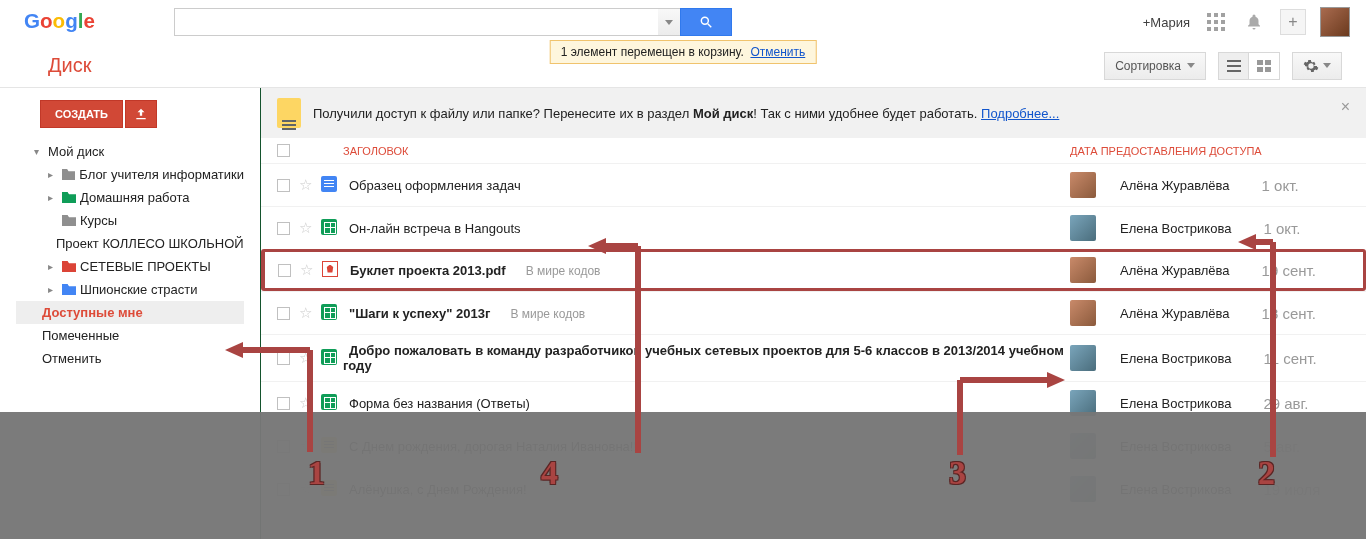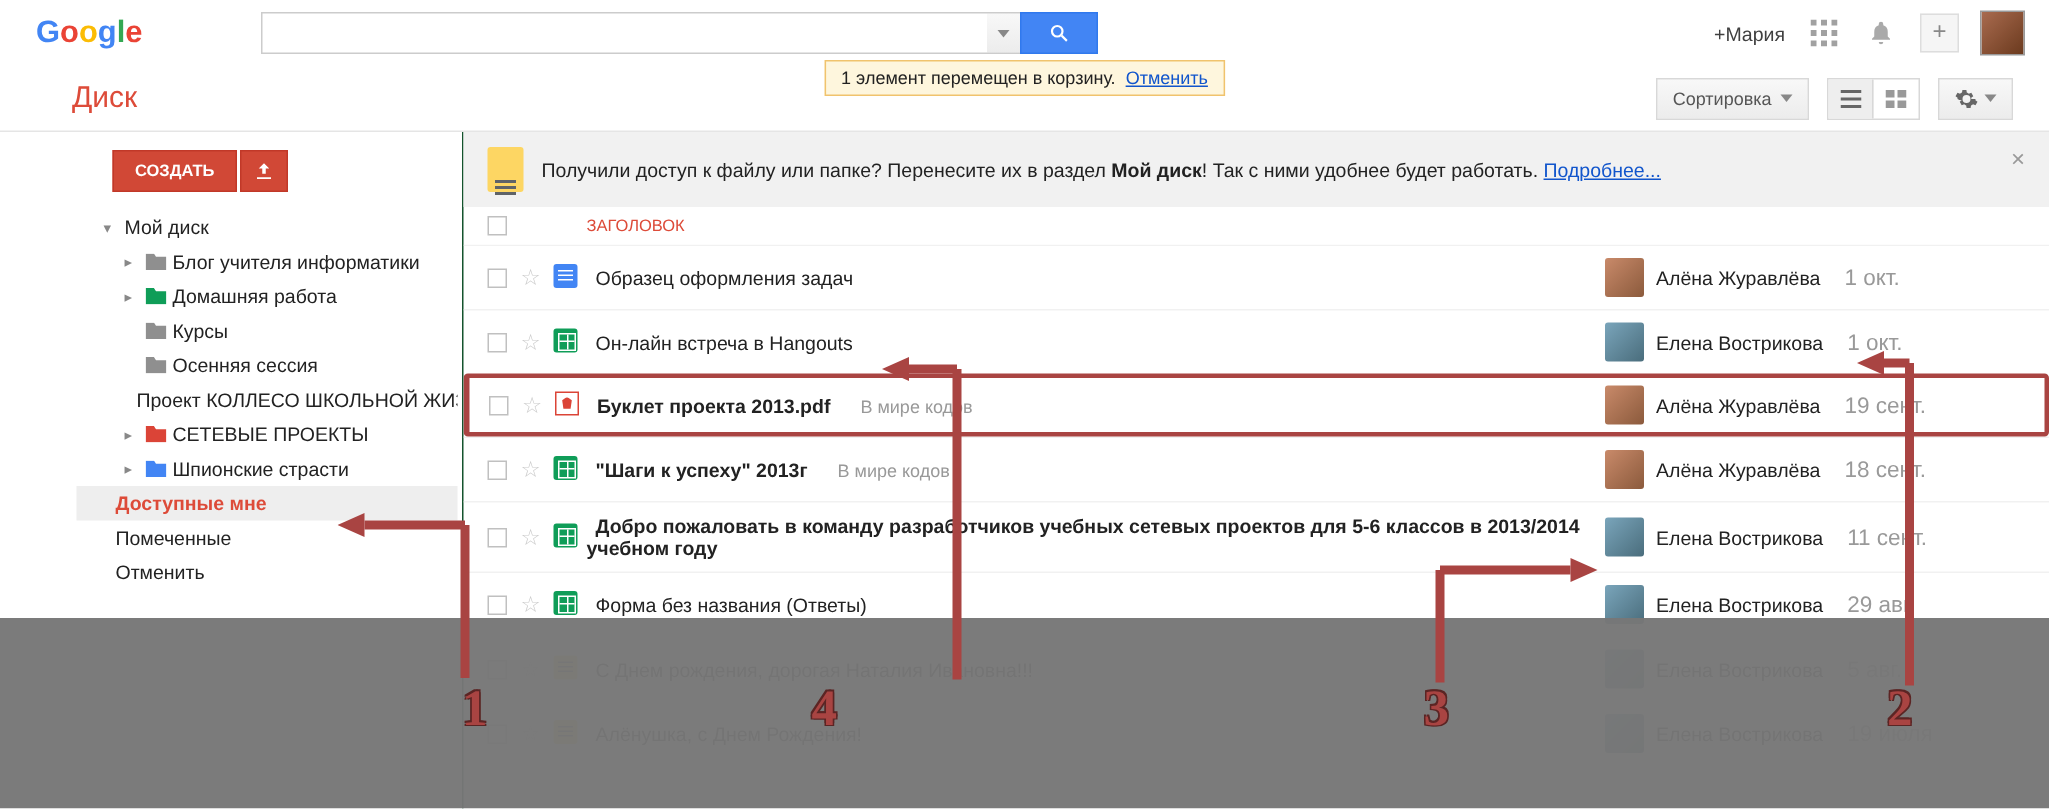--- a/index.html
+++ b/index.html
@@ -28,21 +28,21 @@
 .appname { color: #dd4b39; font-size: 20px; margin-left: 24px; }
 .appbar-right { margin-left: auto; display: flex; align-items: center; gap: 12px; }
 .sort-btn { height: 28px; border: 1px solid #d8d8d8; background: linear-gradient(#f8f8f8,#ececec); padding: 0 10px; display: flex; align-items: center; gap: 6px; font-size: 12px; color: #555; cursor:pointer; }
 .view-toggle { display: flex; border: 1px solid #d8d8d8; height: 28px; }
 .view-toggle > div { width: 30px; display:flex;align-items:center;justify-content:center; cursor:pointer; }
 .view-list { background: #eee; border-right:1px solid #d8d8d8; }
 .gear-btn { height: 28px; width: 50px; border: 1px solid #d8d8d8; background: linear-gradient(#f8f8f8,#ececec); display:flex;align-items:center;justify-content:center;gap:4px; cursor:pointer; }
 
 
 .main { display: flex; height: calc(539px - 88px); }
-.sidebar { width: 260px; padding: 12px 3px; margin-left: 48px; }
+.sidebar { width: 260px; padding: 12px 16px; }
 .create-row { padding: 0 0 12px 24px; display: flex; gap: 2px; }
 .create-btn { background: #d14836; color: #fff; height: 28px; padding: 0 14px; border: 1px solid #c13828; font-size: 11px; font-weight: bold; cursor:pointer; display:flex;align-items:center; }
 .upload-btn { background: #d14836; width: 32px; height: 28px; border: 1px solid #c13828; display:flex;align-items:center;justify-content:center;cursor:pointer; }
 .tree { font-size: 13px; }
 .tree-item { padding: 4px 0 4px 18px; display: flex; align-items: center; gap: 4px; cursor:pointer; color: #222; white-space: nowrap; overflow: hidden; }
 .tree-item.lvl1 { padding-left: 32px; }
 .tree-item.active { background: #eee; color: #dd4b39; font-weight: bold; padding-left: 26px; }
 .exp { width: 10px; color: #888; font-size: 10px; }
 .folder-icon { width: 14px; height: 11px; background: #8f8f8f; clip-path: polygon(0 0, 40% 0, 50% 20%, 100% 20%, 100% 100%, 0 100%); }
 .folder-icon.green { background: #0f9d58; }
@@ -72,21 +72,21 @@
 .ficon-doc { background:#4285f4; border-radius:2px; position:relative; }
 .ficon-doc::after{content:'';position:absolute;left:3px;top:4px;width:10px;height:1px;background:#fff;box-shadow:0 3px 0 #fff,0 6px 0 #fff;}
 .ficon-sheet { background:#0f9d58; border-radius:2px; position:relative; }
 .ficon-sheet::after{content:'';position:absolute;left:3px;top:3px;width:10px;height:10px;border:1px solid #fff; background:linear-gradient(#fff,#fff) center/1px 100% no-repeat, linear-gradient(#fff,#fff) center/100% 1px no-repeat;}
 .ficon-pdf { background:#fff; border:1px solid #db4437; position:relative; }
 .ficon-pdf::after{content:'';position:absolute;left:3px;top:3px;width:8px;height:8px;background:#db4437;clip-path:polygon(50% 0,90% 30%,80% 100%,20% 100%,10% 30%);}
 .ficon-gdoc { background:#fdd663; border-radius:2px; position:relative; }
 .ficon-gdoc::after{content:'';position:absolute;left:3px;top:4px;width:10px;height:1px;background:#5f6368;box-shadow:0 3px 0 #5f6368,0 6px 0 #5f6368;}
 .title-text { margin-left: 6px; margin-top: 12px; }
 .subtext { color: #999; font-size: 12px; margin-left: 20px; }
-.owner-cell { display: flex; align-items: center; gap: 8px; }
+.owner-cell { display: flex; align-items: center; gap: 24px; }
 .owner-avatar { width: 26px; height: 26px; border-radius: 2px; background: linear-gradient(135deg,#c98a6a,#8b5a3c); }
 .owner-avatar.b { background: linear-gradient(135deg,#7aa5bb,#4a6d7c); }
 .date { color: #999; font-size: 15px; margin-left: 8px; }
 .selected-row { border: 3px solid #a94442; border-left-width:4px; padding: 5px 13px; position: relative; border-radius:3px; }
 .row.unread .title-text { font-weight: bold; }
 
 
 .gray-overlay { position: absolute; top: 412px; left: 0; right: 0; bottom: 0; background: #777; z-index: 5; opacity: .97; }
 .callout-num { position: absolute; z-index: 10; font-size: 34px; font-weight: bold; font-family: Georgia, serif; color: #a94442; text-shadow: 1px 1px 0 #5b2524, -1px -1px 0 #5b2524, 1px -1px 0 #5b2524, -1px 1px 0 #5b2524; }
 .arrow { position: absolute; z-index: 8; }
@@ -207,25 +207,20 @@
           <span>Домашняя работа</span>
         </div>
       <div class="tree-item lvl1">
           <span class="exp"></span>
           <span class="folder-icon"></span>
           <span>Курсы</span>
         </div>
       <div class="tree-item lvl1">
           <span class="exp"></span>
           <span class="folder-icon"></span>
-          <span>Осенняя сессия</span>
-        </div>
-      <div class="tree-item lvl1">
-          <span class="exp"></span>
-          <span class="folder-icon"></span>
           <span>Проект КОЛЛЕСО ШКОЛЬНОЙ ЖИЗНИ</span>
         </div>
       <div class="tree-item lvl1">
           <span class="exp">▸</span>
           <span class="folder-icon red"></span>
           <span>СЕТЕВЫЕ ПРОЕКТЫ</span>
         </div>
       <div class="tree-item lvl1">
           <span class="exp">▸</span>
           <span class="folder-icon blue"></span>
@@ -246,20 +241,21 @@
       <span class="banner-close">×</span>
     </div>
 
     <div class="table-head">
       <div class="col-check">
           <div class="chk"></div>
         </div>
       <div class="col-star"></div>
       <div class="col-icon"></div>
       <div class="col-title">ЗАГОЛОВОК</div>
+      <div class="col-owner">ДАТА ПРЕДОСТАВЛЕНИЯ ДОСТУПА</div>
     </div>
 
     <div class="rows" id="rows">
         <div class="row">
           <div class="col-check">
             <div class="chk"></div>
           </div>
           <div class="col-star"><span class="star">☆</span></div>
           <div class="col-icon"><span class="file-icon ficon-doc"></span></div>
           <div class="col-title"><span class="title-text">Образец оформления задач</span></div>

